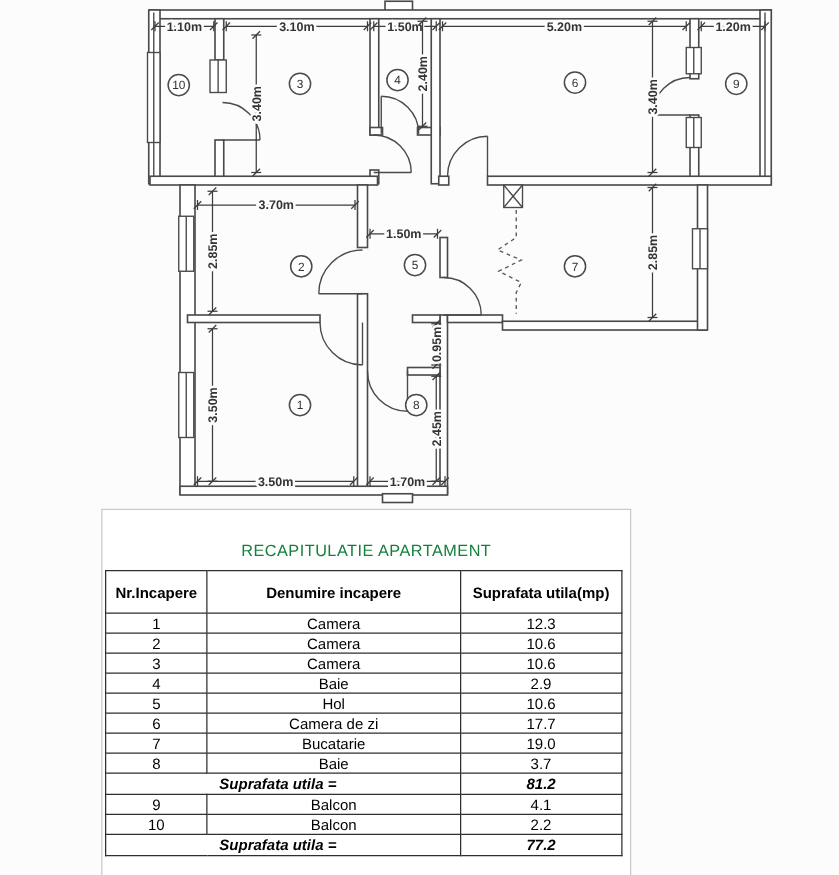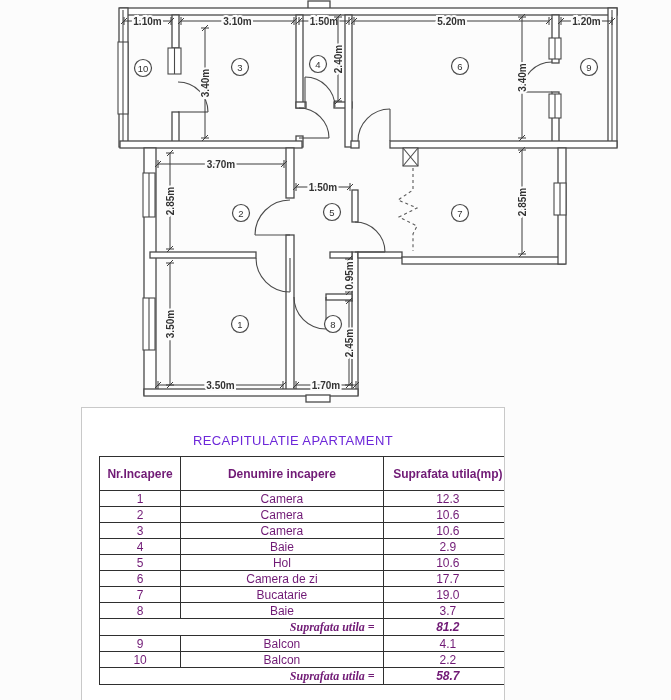--- a/index.html
+++ b/index.html
@@ -23,39 +23,39 @@
     fill:#333;paint-order:stroke;stroke:#ffffff;stroke-width:2px;
   }
   #plan-svg circle.roomcircle{fill:#ffffff;stroke:#4a4a4a;stroke-width:1.2;}
   #plan-svg .zig{stroke:#5a5a5a;stroke-width:1.1;fill:none;stroke-dasharray:3 3;}
 
   .table-wrap{
     position:absolute;left:81px;top:407px;width:422px;height:293px;
     border:1px solid #c9c9c9;background:#ffffff;overflow:hidden;
   }
   .recap-title{
-    margin-top:25px;text-align:center;font-size:13px;color:#6d28d9;
+    margin-top:25px;text-align:center;font-size:13px;color:#15803d;
     letter-spacing:.4px;
   }
   table.recap{
     position:absolute;left:2px;top:48px;width:414px;
     border-collapse:collapse;table-layout:fixed;
-    font-size:12px;color:#701a75;margin-left:15px;
+    font-size:12px;color:#000000;
   }
   table.recap th, table.recap td{
     border:1.8px solid #2f2f2f;text-align:center;padding:0;
     overflow:hidden;white-space:nowrap;
   }
   table.recap th{height:33px;font-size:12px;font-weight:bold;}
   table.recap td{height:15px;}
   table.recap .c1{width:81px;}
   table.recap .c2{width:202px;}
   table.recap .c3{width:129px;}
   tr.summary td{font-weight:bold;font-style:italic;height:16px;}
-  tr.summary td.slabel{text-align:right;padding-right:8px;font-family:Liberation Serif, serif;}
+  tr.summary td.slabel{text-align:center;padding-right:8px;}
 </style>
 </head>
 <body>
 
 <svg id="plan-svg" width="671" height="410" viewBox="0 0 671 410">
 
   <g>
 
     <rect class="wall" x="308" y="1" width="22" height="8"></rect>
 
@@ -359,17 +359,17 @@
           <td>Balcon</td>
           <td>4.1</td>
         </tr>
         <tr>
           <td>10</td>
           <td>Balcon</td>
           <td>2.2</td>
         </tr>
         <tr class="summary">
           <td colspan="2" class="slabel">Suprafata utila =</td>
-          <td>58.7</td>
+          <td>77.2</td>
         </tr>
       </tbody>
   </table>
 </div>
 
 </body></html>

